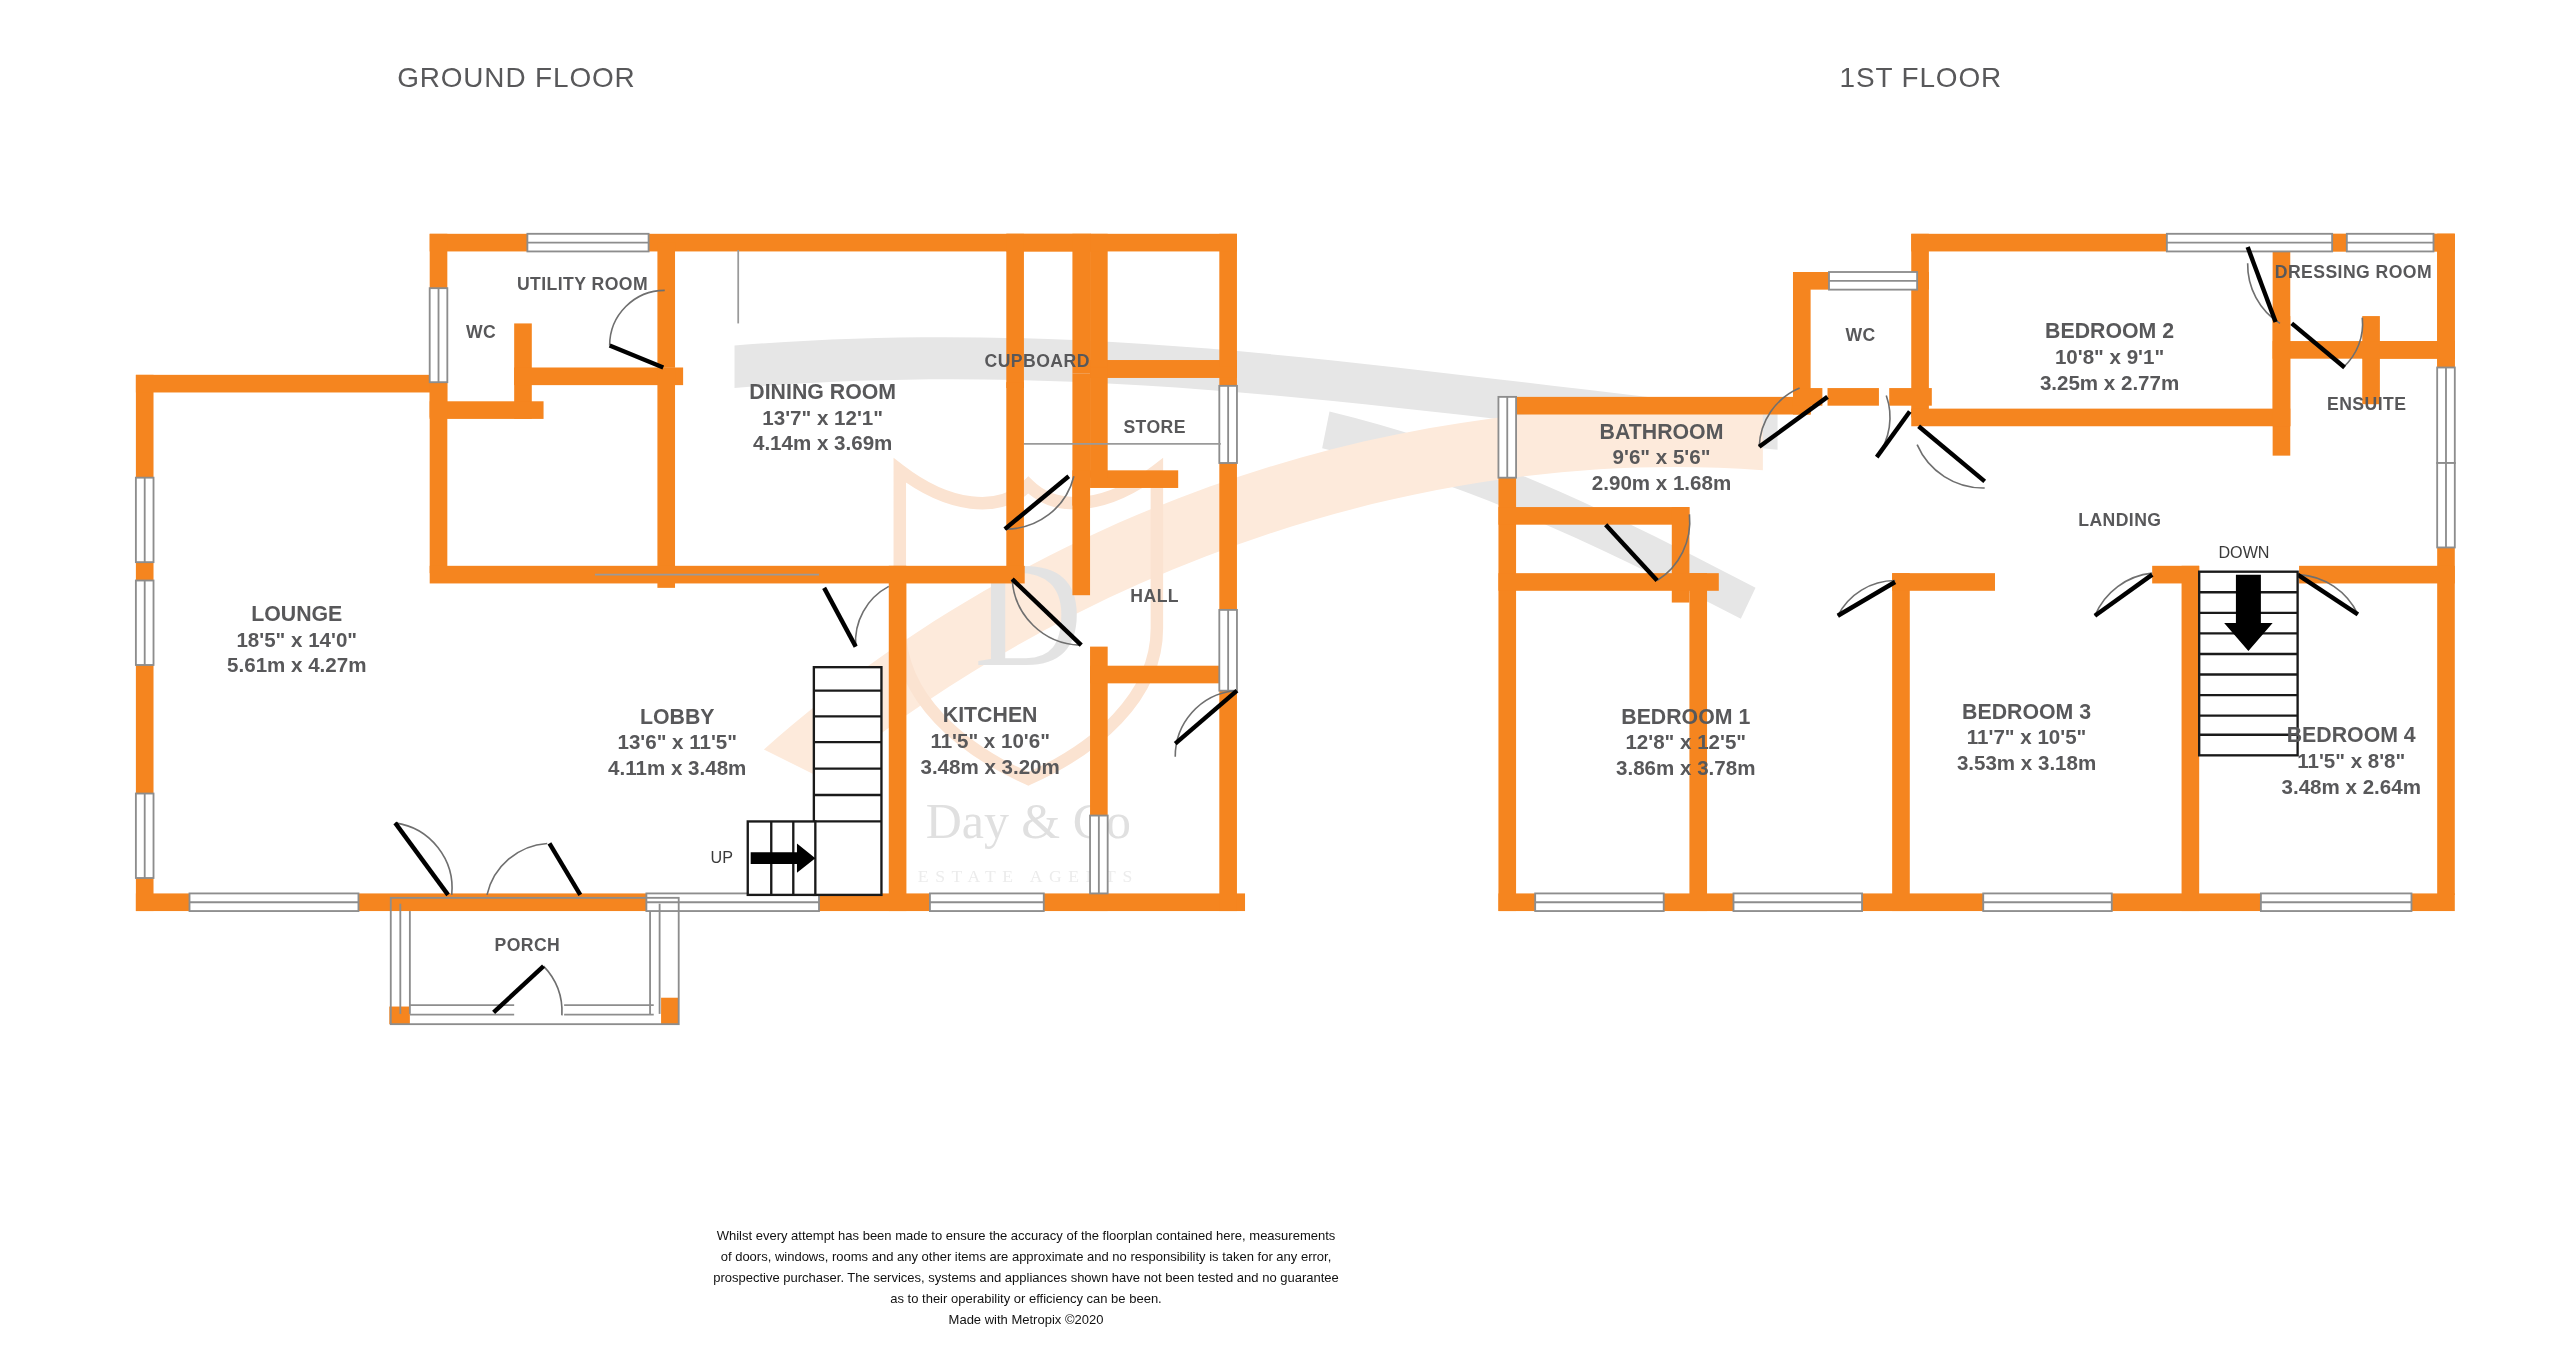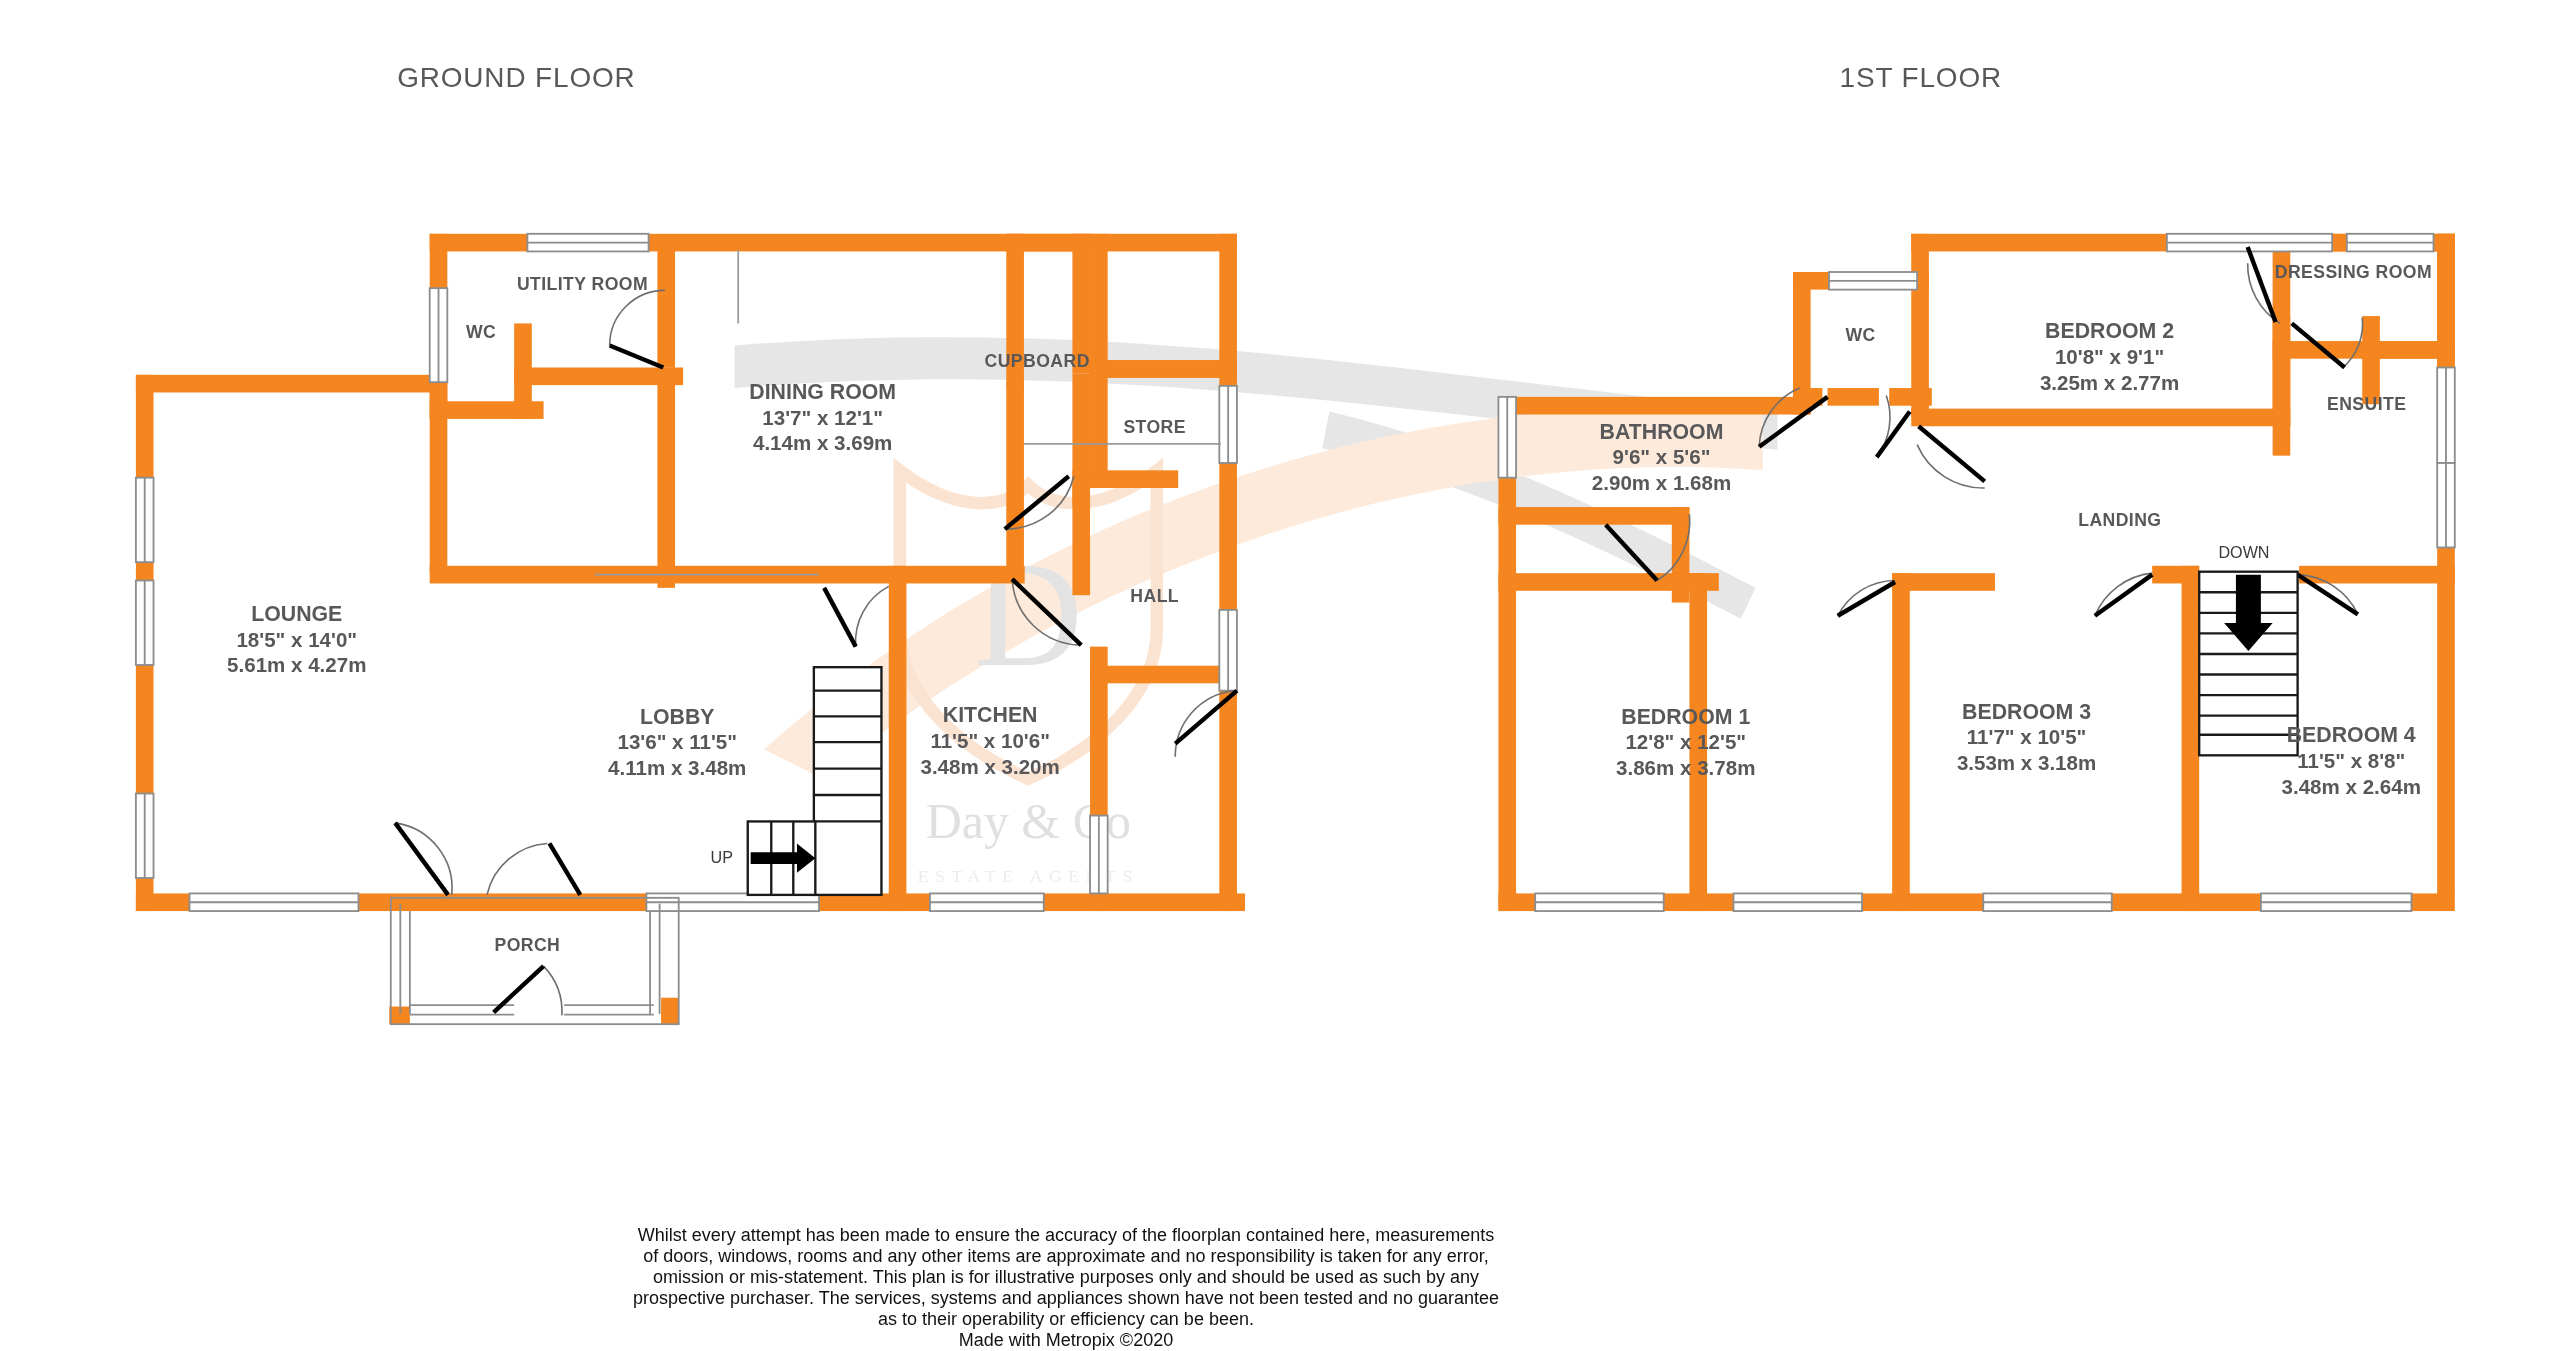--- a/index.html
+++ b/index.html
@@ -86,24 +86,23 @@
   .wm-swoosh-grey { fill: #e6e6e6; }
   .wm-swoosh-peach { fill: #fdeadb; }
 
   .disclaimer {
     position: absolute;
     left: 0;
     top: 1225px;
     width: 2052px;
     text-align: center;
     font-family: "Liberation Sans", sans-serif;
-    font-size: 18px;
+    font-size: 13px;
     line-height: 21px;
     color: #111111;
-    padding-left: 40px;
   }
   .disclaimer p { margin: 0; }
 </style>
 </head>
 <body>
 
 <div id="plan-root">
   <svg class="plan-svg" viewBox="0 0 3507 1840" xmlns="http://www.w3.org/2000/svg">
 
     <g>
@@ -417,18 +416,17 @@
         <text class="room-dim" x="3201" y="1045" text-anchor="middle">11'5"  x 8'8"</text>
         <text class="room-dim" x="3201" y="1080" text-anchor="middle">3.48m  x 2.64m</text>
       </g>
     </g>
   </svg>
 </div>
 
 <div class="disclaimer">
   <p>Whilst every attempt has been made to ensure the accuracy of the floorplan contained here, measurements</p>
   <p>of doors, windows, rooms and any other items are approximate and no responsibility is taken for any error,</p>
-  <p>omission or mis-statement. This plan is for illustrative purposes only and should be used as such by any</p>
   <p>prospective purchaser. The services, systems and appliances shown have not been tested and no guarantee</p>
   <p>as to their operability or efficiency can be been.</p>
   <p>Made with Metropix ©2020</p>
 </div>
 
 
 </body></html>

